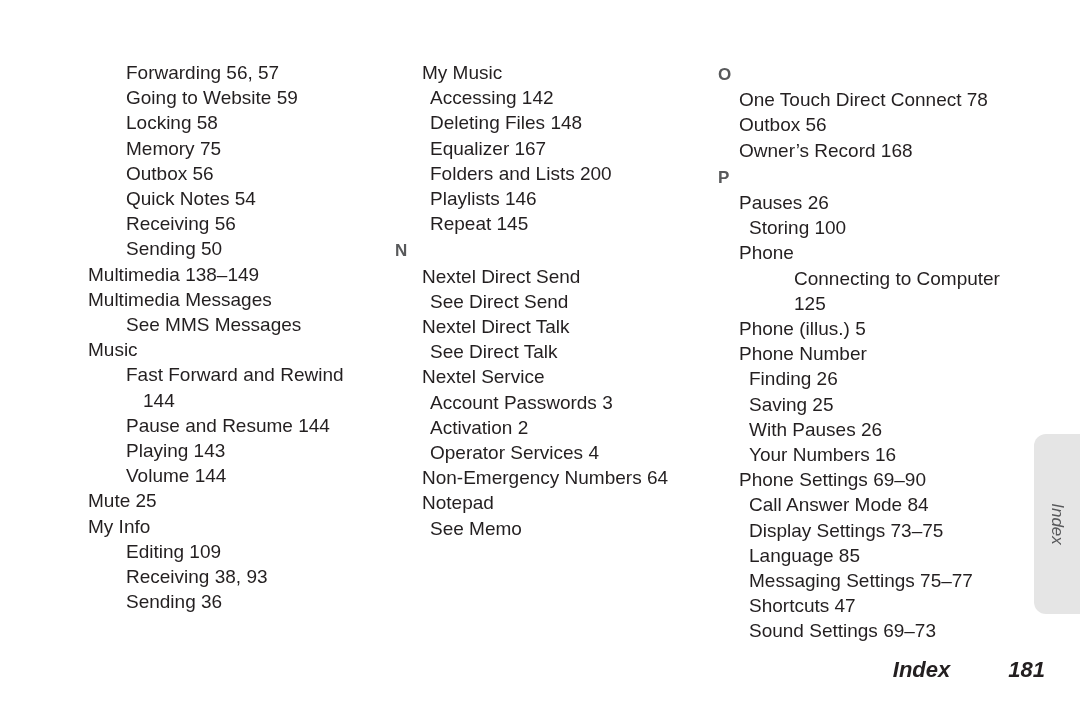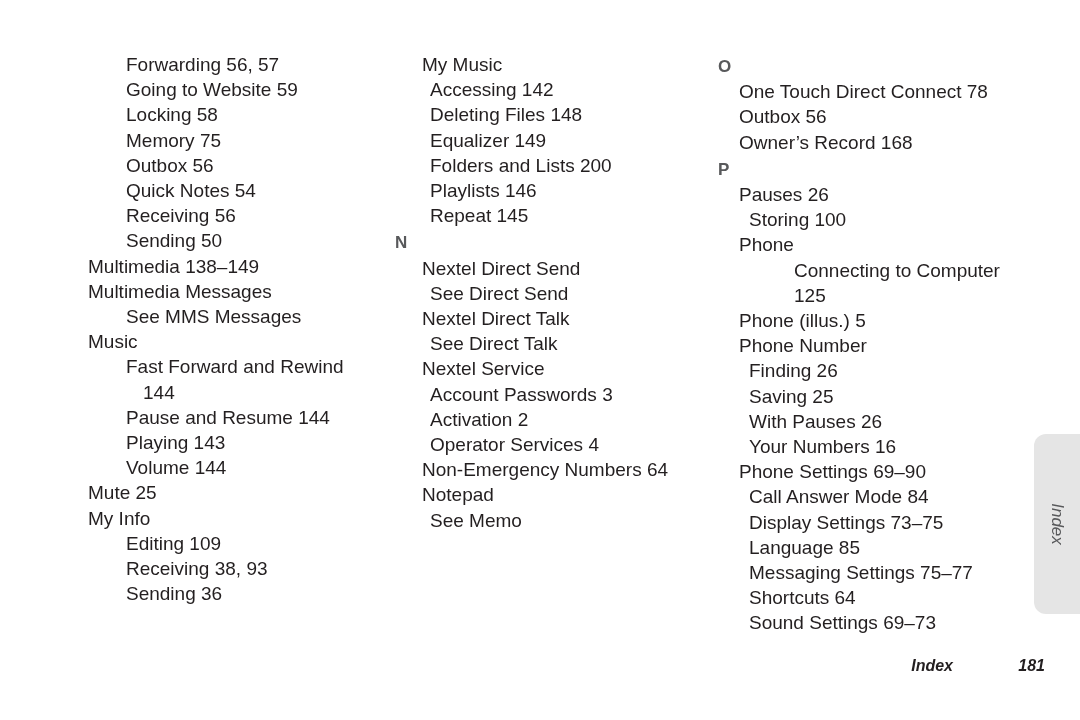--- a/index.html
+++ b/index.html
@@ -45,21 +45,21 @@
     transform-origin: 23px 23px;
     font-style: italic;
     font-size: 17px;
     color: #58595b;
     white-space: nowrap;
   }
 
   
   .col {
     position: absolute;
-    top: 52px;
+    top: 60px;
   }
   .col-1 { left: 88px;  width: 300px; }
   .col-2 { left: 395px; width: 305px; }
   .col-3 { left: 718px; width: 310px; }
 
   .entry {
     font-size: 19px;
     line-height: 25.2px;
     white-space: pre-wrap;
     color: #231f20;
@@ -87,21 +87,21 @@
 
   
   .footer {
     position: absolute;
     left: 0;
     top: 657px;
     width: 1045px;
     text-align: right;
     font-style: italic;
     font-weight: bold;
-    font-size: 16px;
+    font-size: 22px;
     color: #231f20;
   }
   .footer-label { margin-right: 58px; }
   .footer-page  { display: inline-block; min-width: 34px; text-align: right; }
 </style>
 </head>
 <body>
 
 <div class="page">
 
@@ -126,21 +126,21 @@
       <div class="entry lvl-0">Mute 25</div>
       <div class="entry lvl-0">My Info</div>
       <div class="entry lvl-1">Editing 109</div>
       <div class="entry lvl-1">Receiving 38, 93</div>
       <div class="entry lvl-1">Sending 36</div>
     </div>
   <div class="col col-2">
       <div class="entry lvl-0">My Music</div>
       <div class="entry lvl-1">Accessing 142</div>
       <div class="entry lvl-1">Deleting Files 148</div>
-      <div class="entry lvl-1">Equalizer 149</div>
+      <div class="entry lvl-1">Equalizer 167</div>
       <div class="entry lvl-1">Folders and Lists 200</div>
       <div class="entry lvl-1">Playlists 146</div>
       <div class="entry lvl-1">Repeat 145</div>
       <div class="letter-head">N</div>
       <div class="entry lvl-0">Nextel Direct Send</div>
       <div class="entry lvl-1">See Direct Send</div>
       <div class="entry lvl-0">Nextel Direct Talk</div>
       <div class="entry lvl-1">See Direct Talk</div>
       <div class="entry lvl-0">Nextel Service</div>
       <div class="entry lvl-1">Account Passwords 3</div>
@@ -164,21 +164,21 @@
       <div class="entry lvl-0">Phone Number</div>
       <div class="entry lvl-1">Finding 26</div>
       <div class="entry lvl-1">Saving 25</div>
       <div class="entry lvl-1">With Pauses 26</div>
       <div class="entry lvl-1">Your Numbers 16</div>
       <div class="entry lvl-0">Phone Settings 69–90</div>
       <div class="entry lvl-1">Call Answer Mode 84</div>
       <div class="entry lvl-1">Display Settings 73–75</div>
       <div class="entry lvl-1">Language 85</div>
       <div class="entry lvl-1">Messaging Settings 75–77</div>
-      <div class="entry lvl-1">Shortcuts 64</div>
+      <div class="entry lvl-1">Shortcuts 47</div>
       <div class="entry lvl-1">Sound Settings 69–73</div>
     </div>
 
   <div class="side-tab">
     <div class="side-tab-label">Index</div>
   </div>
 
   <div class="footer">
     <span class="footer-label">Index</span><span class="footer-page">181</span>
   </div>

